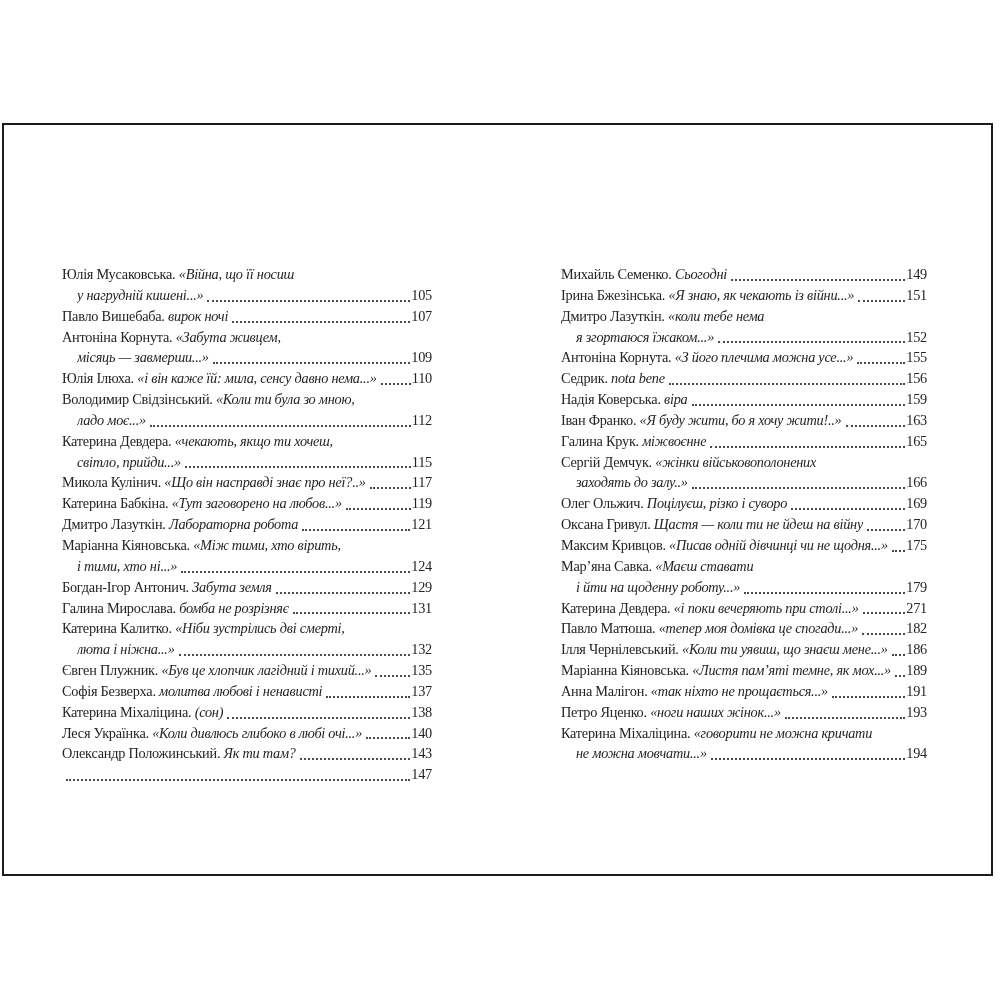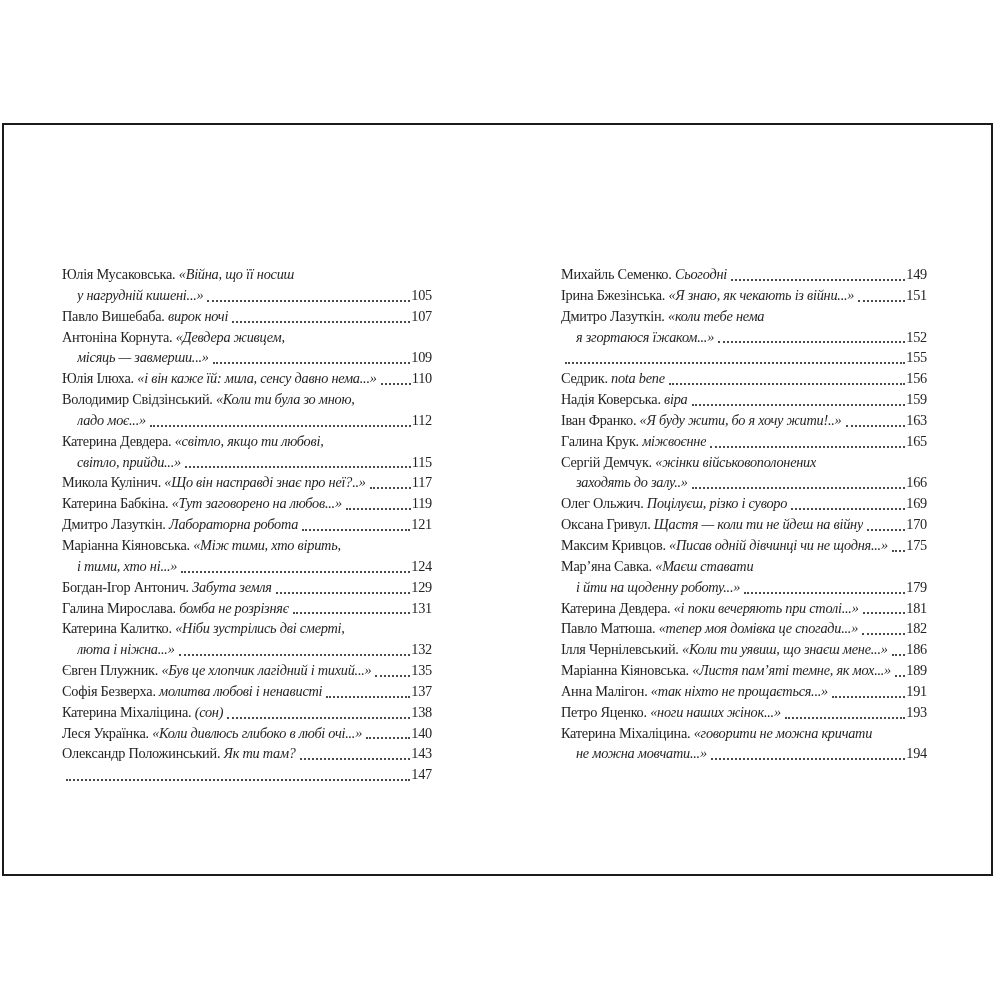--- a/index.html
+++ b/index.html
@@ -74,21 +74,21 @@
     </div>
     <div class="toc-entry">
       <div class="toc-line">
         <span class="text"><span class="author">Павло Вишебаба. </span><span class="work-title">вирок ночі</span></span>
         <span class="leader"></span>
         <span class="page-num">107</span>
       </div>
     </div>
     <div class="toc-entry">
       <div class="toc-line">
-        <span class="text"><span class="author">Антоніна Корнута. </span><span class="work-title">«Девдера живцем,</span></span>
+        <span class="text"><span class="author">Антоніна Корнута. </span><span class="work-title">«Забута живцем,</span></span>
       </div>
       <div class="toc-line indent">
         <span class="text"><span class="work-title">місяць — завмерши...»</span></span>
         <span class="leader"></span>
         <span class="page-num">109</span>
       </div>
     </div>
     <div class="toc-entry">
       <div class="toc-line">
         <span class="text"><span class="author">Юлія Ілюха. </span><span class="work-title">«і він каже їй: мила, сенсу давно нема...»</span></span>
@@ -101,21 +101,21 @@
         <span class="text"><span class="author">Володимир Свідзінський. </span><span class="work-title">«Коли ти була зо мною,</span></span>
       </div>
       <div class="toc-line indent">
         <span class="text"><span class="work-title">ладо моє...»</span></span>
         <span class="leader"></span>
         <span class="page-num">112</span>
       </div>
     </div>
     <div class="toc-entry">
       <div class="toc-line">
-        <span class="text"><span class="author">Катерина Девдера. </span><span class="work-title">«світло, якщо ти любові,</span></span>
+        <span class="text"><span class="author">Катерина Девдера. </span><span class="work-title">«чекають, якщо ти хочеш,</span></span>
       </div>
       <div class="toc-line indent">
         <span class="text"><span class="work-title">світло, прийди...»</span></span>
         <span class="leader"></span>
         <span class="page-num">115</span>
       </div>
     </div>
     <div class="toc-entry">
       <div class="toc-line">
         <span class="text"><span class="author">Микола Кулінич. </span><span class="work-title">«Що він насправді знає про неї?..»</span></span>
@@ -233,20 +233,21 @@
         <span class="text"><span class="author">Дмитро Лазуткін. </span><span class="work-title">«коли тебе нема</span></span>
       </div>
       <div class="toc-line indent">
         <span class="text"><span class="work-title">я згортаюся їжаком...»</span></span>
         <span class="leader"></span>
         <span class="page-num">152</span>
       </div>
     </div>
     <div class="toc-entry">
       <div class="toc-line">
+        <span class="text"><span class="author">Антоніна Корнута. </span><span class="work-title">«З його плечима можна усе...»</span></span>
         <span class="leader"></span>
         <span class="page-num">155</span>
       </div>
     </div>
     <div class="toc-entry">
       <div class="toc-line">
         <span class="text"><span class="author">Седрик. </span><span class="work-title">nota bene</span></span>
         <span class="leader"></span>
         <span class="page-num">156</span>
       </div>
@@ -310,21 +311,21 @@
       <div class="toc-line indent">
         <span class="text"><span class="work-title">і йти на щоденну роботу...»</span></span>
         <span class="leader"></span>
         <span class="page-num">179</span>
       </div>
     </div>
     <div class="toc-entry">
       <div class="toc-line">
         <span class="text"><span class="author">Катерина Девдера. </span><span class="work-title">«і поки вечеряють при столі...»</span></span>
         <span class="leader"></span>
-        <span class="page-num">181</span>
+        <span class="page-num">271</span>
       </div>
     </div>
     <div class="toc-entry">
       <div class="toc-line">
         <span class="text"><span class="author">Павло Матюша. </span><span class="work-title">«тепер моя домівка це спогади...»</span></span>
         <span class="leader"></span>
         <span class="page-num">182</span>
       </div>
     </div>
     <div class="toc-entry">

